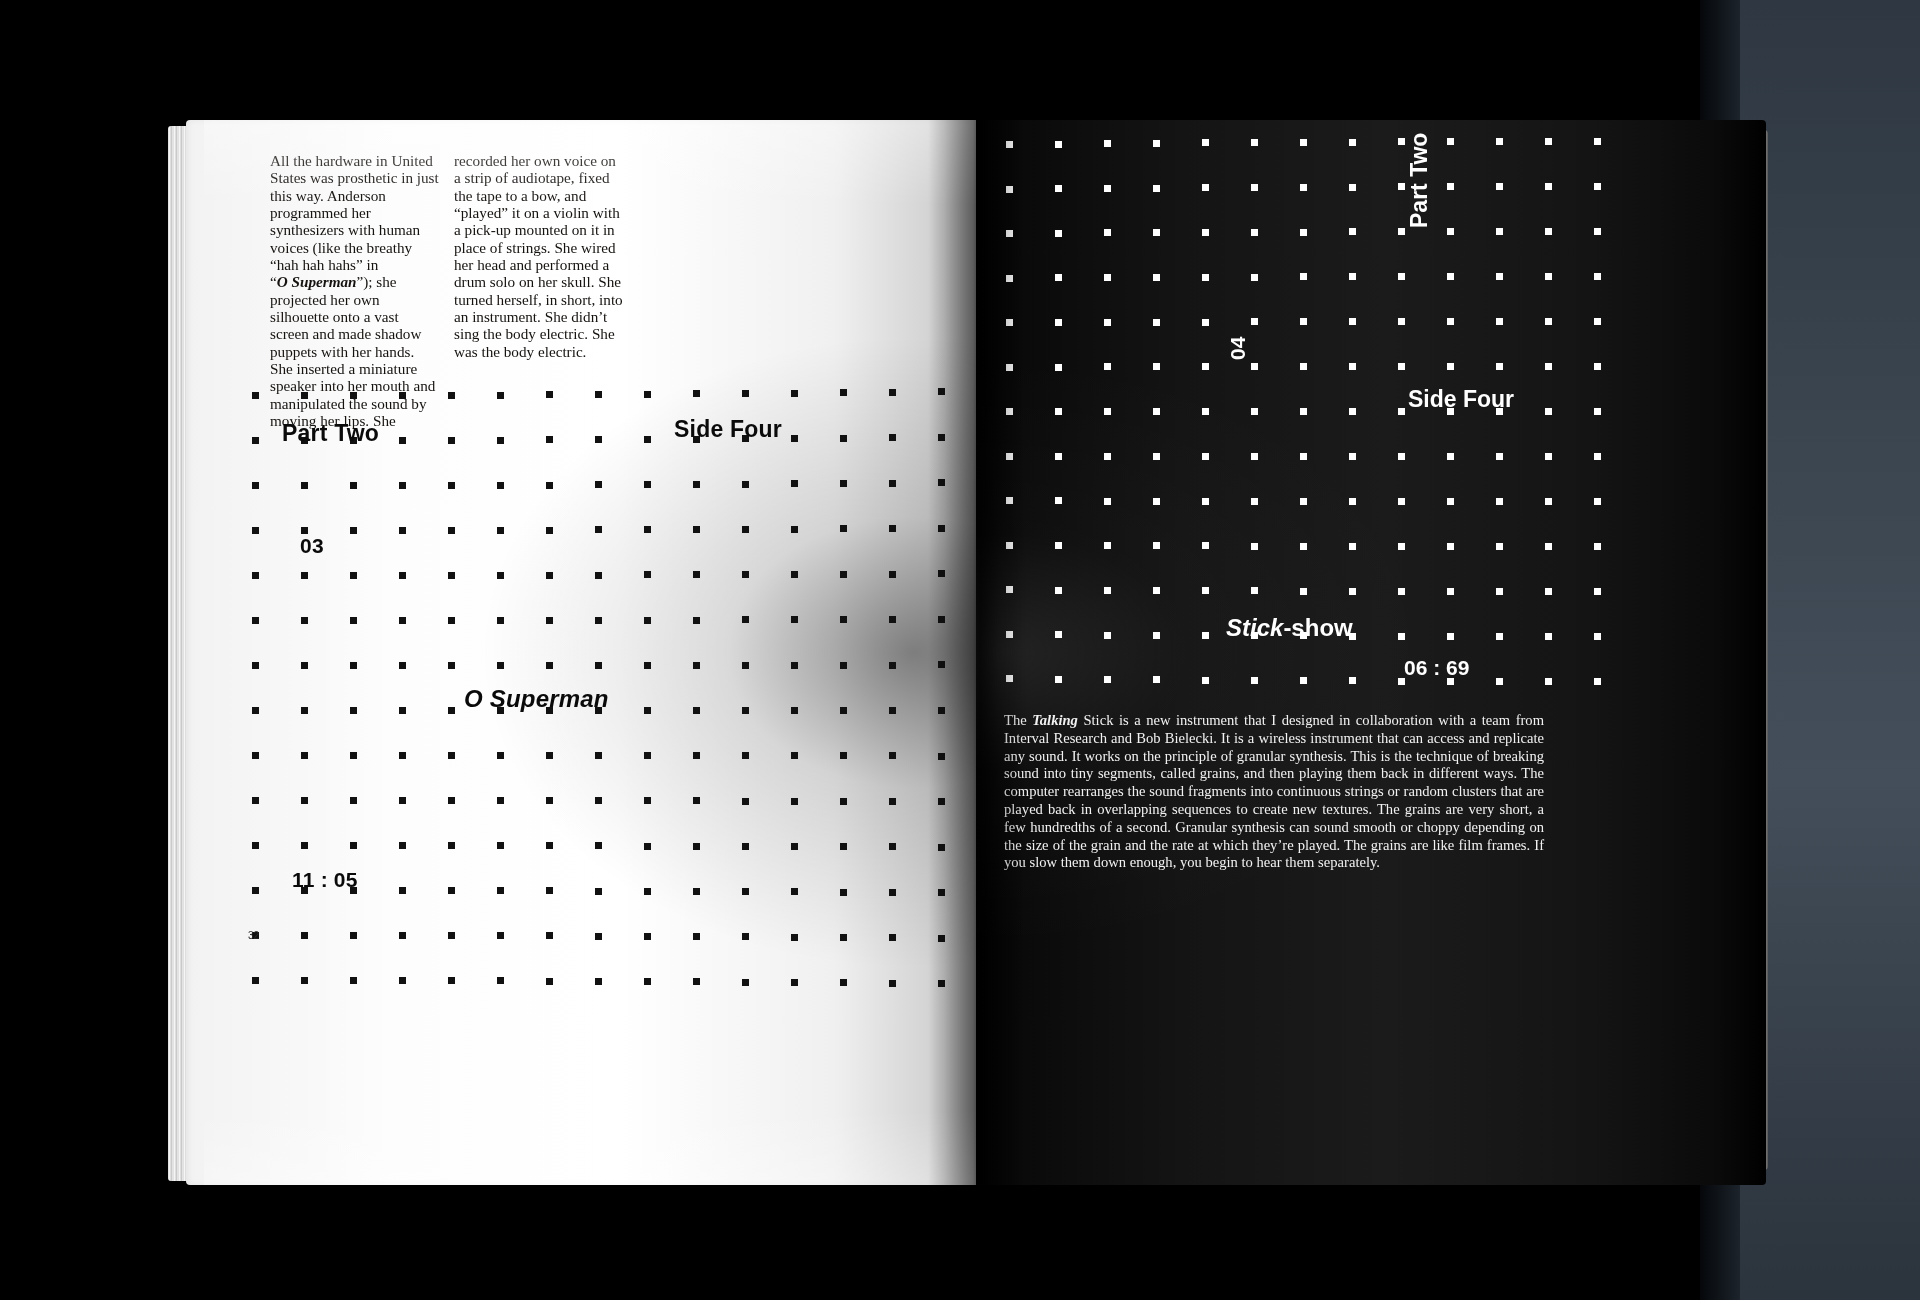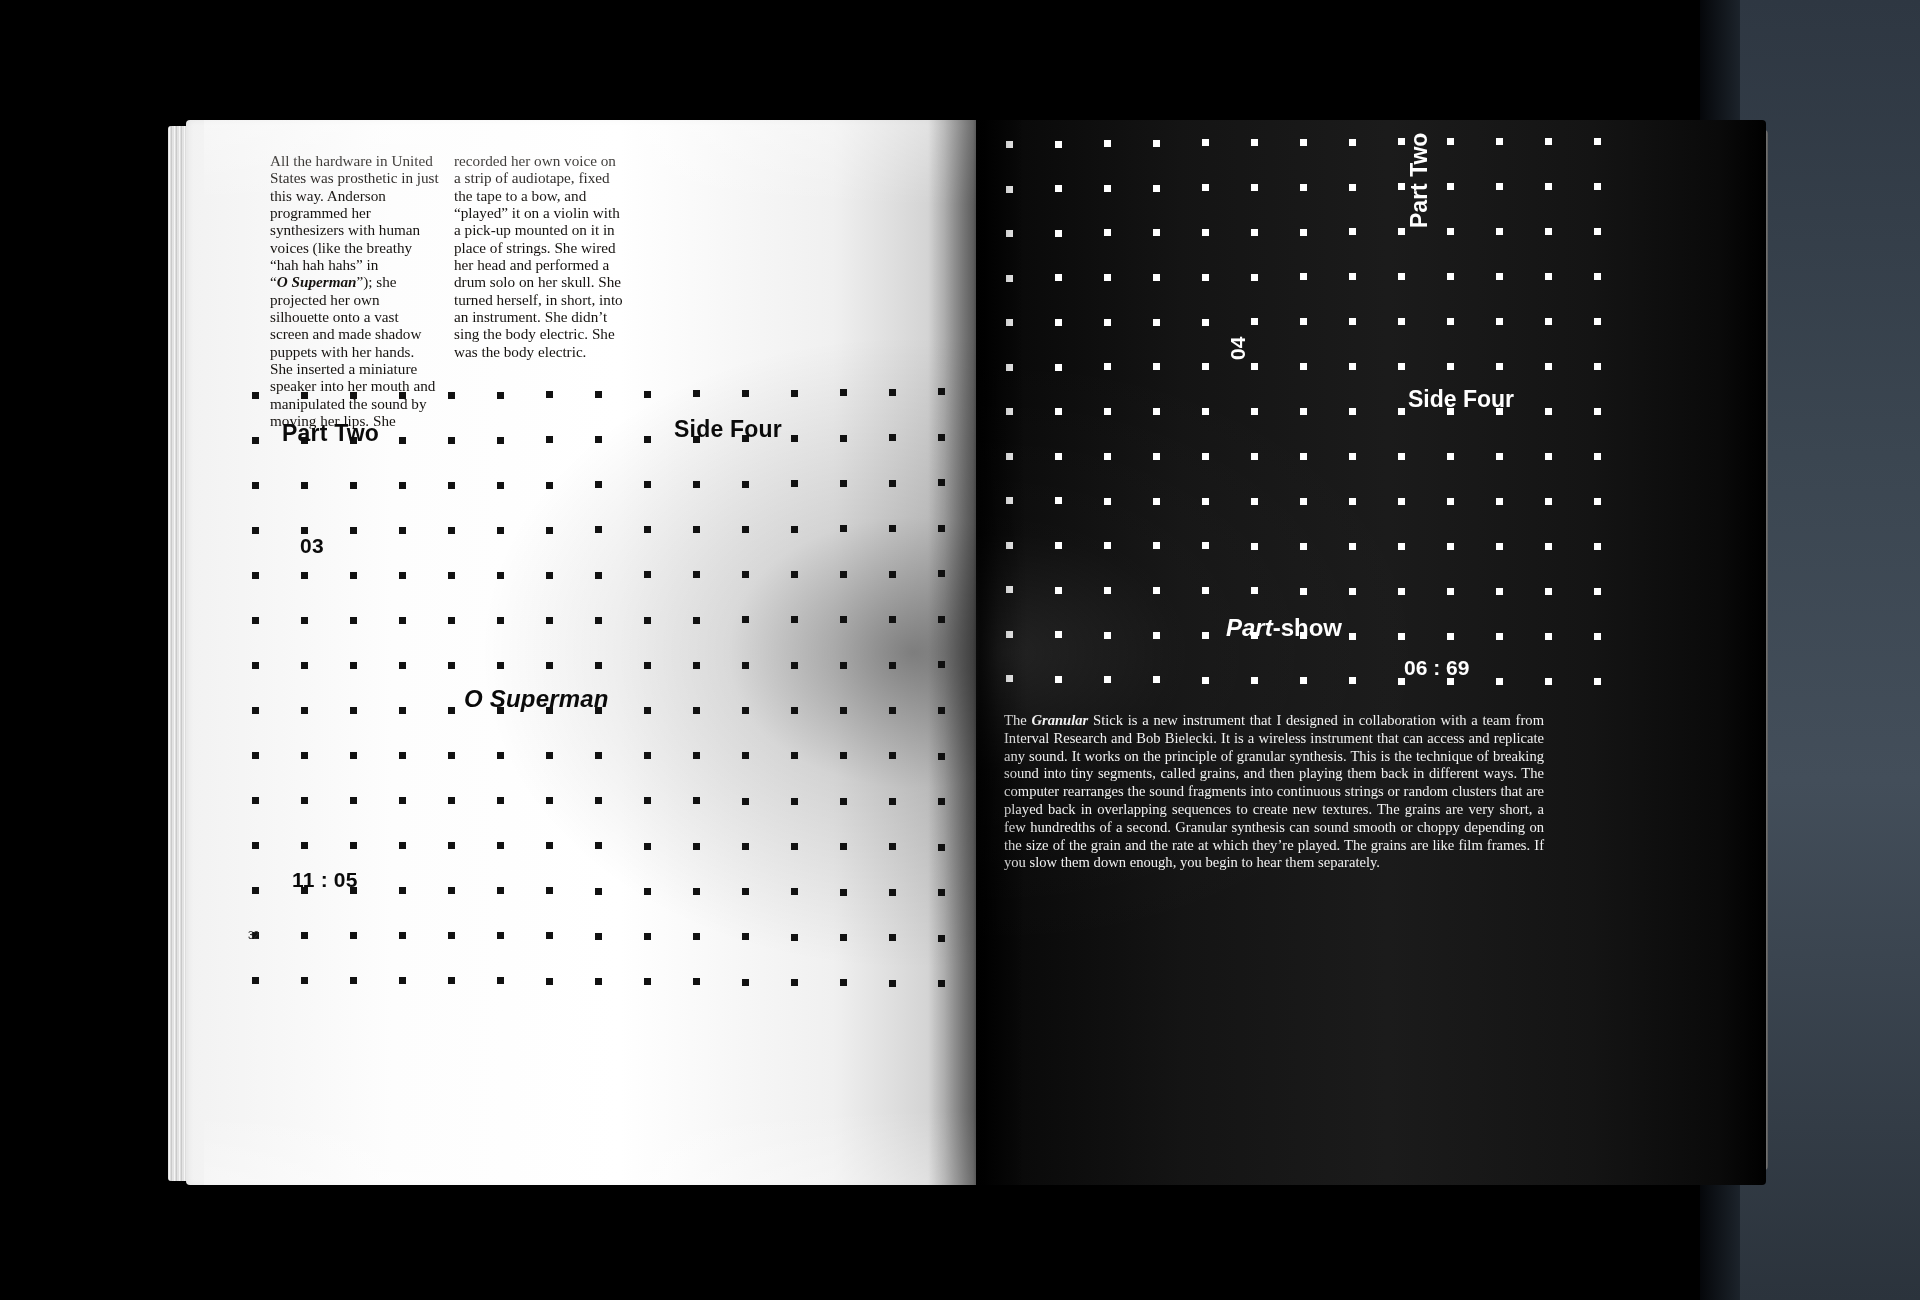--- a/index.html
+++ b/index.html
@@ -639,27 +639,27 @@
           <div class="dot dot-light" style="left: 520px; top: 557.865px;"></div>
           <div class="dot dot-light" style="left: 569px; top: 557.94px;"></div>
           <div class="dot dot-light" style="left: 618px; top: 557.985px;"></div>
         </div>
 
       <div class="r-part-two">Part Two</div>
       <div class="r-track-no">04</div>
       <div class="r-side-four">Side Four</div>
 
       <div class="r-title">
-        <i>Part</i><span>-show</span>
+        <i>Stick</i><span>-show</span>
       </div>
 
       <div class="r-time">06 : 69</div>
 
       <div class="r-body">
         <span>The</span>
-        <b>Granular</b>
+        <b>Talking</b>
         <span>Stick is a new instrument that I designed in collaboration with a team from Interval Research and Bob Bielecki. It is a wireless instrument that can access and replicate any sound. It works on the principle of granular synthesis. This is the technique of breaking sound into tiny segments, called grains, and then playing them back in different ways. The computer rearranges the sound fragments into continuous strings or random clusters that are played back in overlapping sequences to create new textures. The grains are very short, a few hundredths of a second. Granular synthesis can sound smooth or choppy depending on the size of the grain and the rate at which they’re played. The grains are like film frames. If you slow them down enough, you begin to hear them separately.</span>
       </div>
     </div>
 
     <div class="gutter"></div>
   </div>
 </div>
 
 </body></html>

